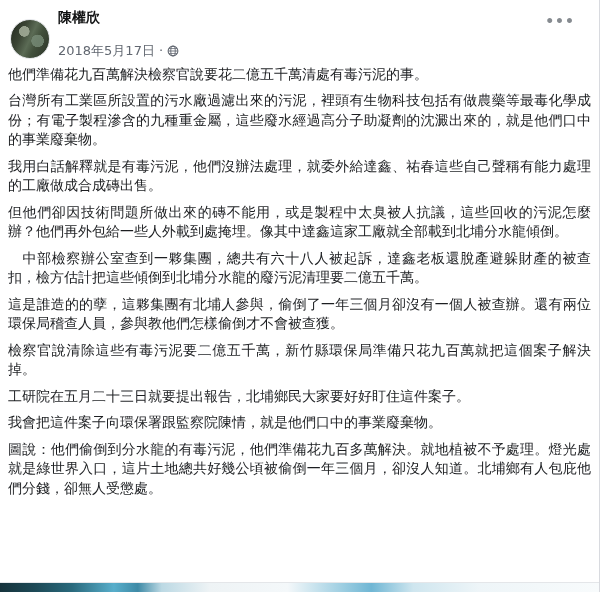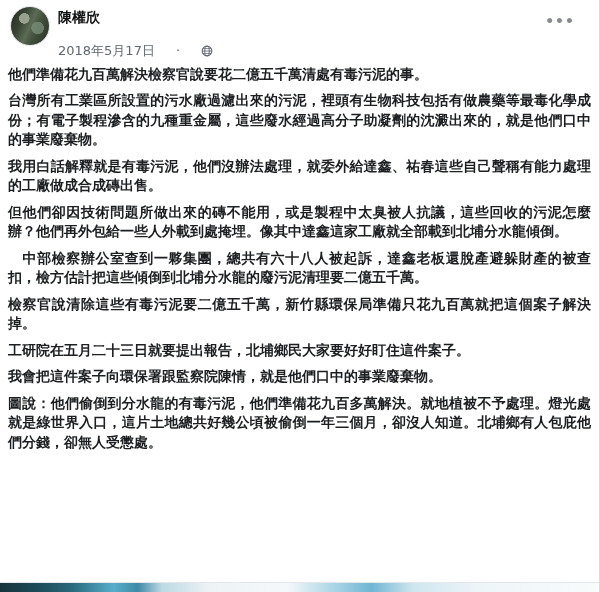--- a/index.html
+++ b/index.html
@@ -17,21 +17,21 @@
     box-sizing: border-box;
   }
   .post-card {
     position: relative;
     width: 100%;
     height: 100%;
     background: #ffffff;
   }
   .post-header {
     display: flex;
-    align-items: flex-start;
+    align-items: flex-end;
     padding: 6px 12px 2px 10px;
   }
   .avatar {
     width: 40px;
     height: 40px;
     border-radius: 50%;
     flex: 0 0 40px;
     margin-right: 8px;
     background:
       radial-gradient(circle at 35% 30%, rgba(160,170,150,0.9) 0 14%, rgba(0,0,0,0) 15%),
@@ -47,21 +47,21 @@
   .author-name {
     font-weight: bold;
     font-size: 14px;
     color: #111213;
   }
   .post-meta {
     font-size: 13px;
     color: #616770;
     display: flex;
     align-items: center;
-    gap: 21px;
+    gap: 4px;
     margin-top: 16px;
   }
   .meta-dot { color: #616770; }
   .globe {
     width: 12px;
     height: 12px;
     display: inline-block;
   }
   .more-btn {
     position: absolute;
@@ -77,21 +77,20 @@
   }
   .post-body {
     padding: 4px 8px 0 8px;
     font-size: 14px;
     line-height: 19.5px;
     color: #1c1e21;
     text-align: justify;
   }
   .post-body p {
     margin: 0 0 7px 0;
-    font-weight: bold;
   }
   .photo-strip {
     position: absolute;
     left: 0;
     bottom: 0;
     width: 100%;
     height: 9px;
     border-top: 1px solid #e4e6e9;
     background: linear-gradient(90deg,
       #16333c 0%, #1d4a57 6%, #29697c 12%, #58aecb 19%, #3e8aa6 23%,
@@ -126,20 +125,21 @@
   </div>
 
   <div class="more-btn">•••</div>
 
   <div class="post-body">
     <p>他們準備花九百萬解決檢察官說要花二億五千萬清處有毒污泥的事。</p>
     <p>台灣所有工業區所設置的污水廠過濾出來的污泥，裡頭有生物科技包括有做農藥等最毒化學成份；有電子製程滲含的九種重金屬，這些廢水經過高分子助凝劑的沈澱出來的，就是他們口中的事業廢棄物。</p>
     <p>我用白話解釋就是有毒污泥，他們沒辦法處理，就委外給達鑫、祐春這些自己聲稱有能力處理的工廠做成合成磚出售。</p>
     <p>但他們卻因技術問題所做出來的磚不能用，或是製程中太臭被人抗議，這些回收的污泥怎麼辦？他們再外包給一些人外載到處掩埋。像其中達鑫這家工廠就全部載到北埔分水龍傾倒。</p>
     <p>　中部檢察辦公室查到一夥集團，總共有六十八人被起訴，達鑫老板還脫產避躲財產的被查扣，檢方估計把這些傾倒到北埔分水龍的廢污泥清理要二億五千萬。</p>
+    <p>這是誰造的的孽，這夥集團有北埔人參與，偷倒了一年三個月卻沒有一個人被查辦。還有兩位環保局稽查人員，參與教他們怎樣偷倒才不會被查獲。</p>
     <p>檢察官說清除這些有毒污泥要二億五千萬，新竹縣環保局準備只花九百萬就把這個案子解決掉。</p>
     <p>工研院在五月二十三日就要提出報告，北埔鄉民大家要好好盯住這件案子。</p>
     <p>我會把這件案子向環保署跟監察院陳情，就是他們口中的事業廢棄物。</p>
     <p>圖說：他們偷倒到分水龍的有毒污泥，他們準備花九百多萬解決。就地植被不予處理。燈光處就是綠世界入口，這片土地總共好幾公頃被偷倒一年三個月，卻沒人知道。北埔鄉有人包庇他們分錢，卻無人受懲處。</p>
   </div>
 
   <div class="photo-strip"></div>
 
 </div>
 

